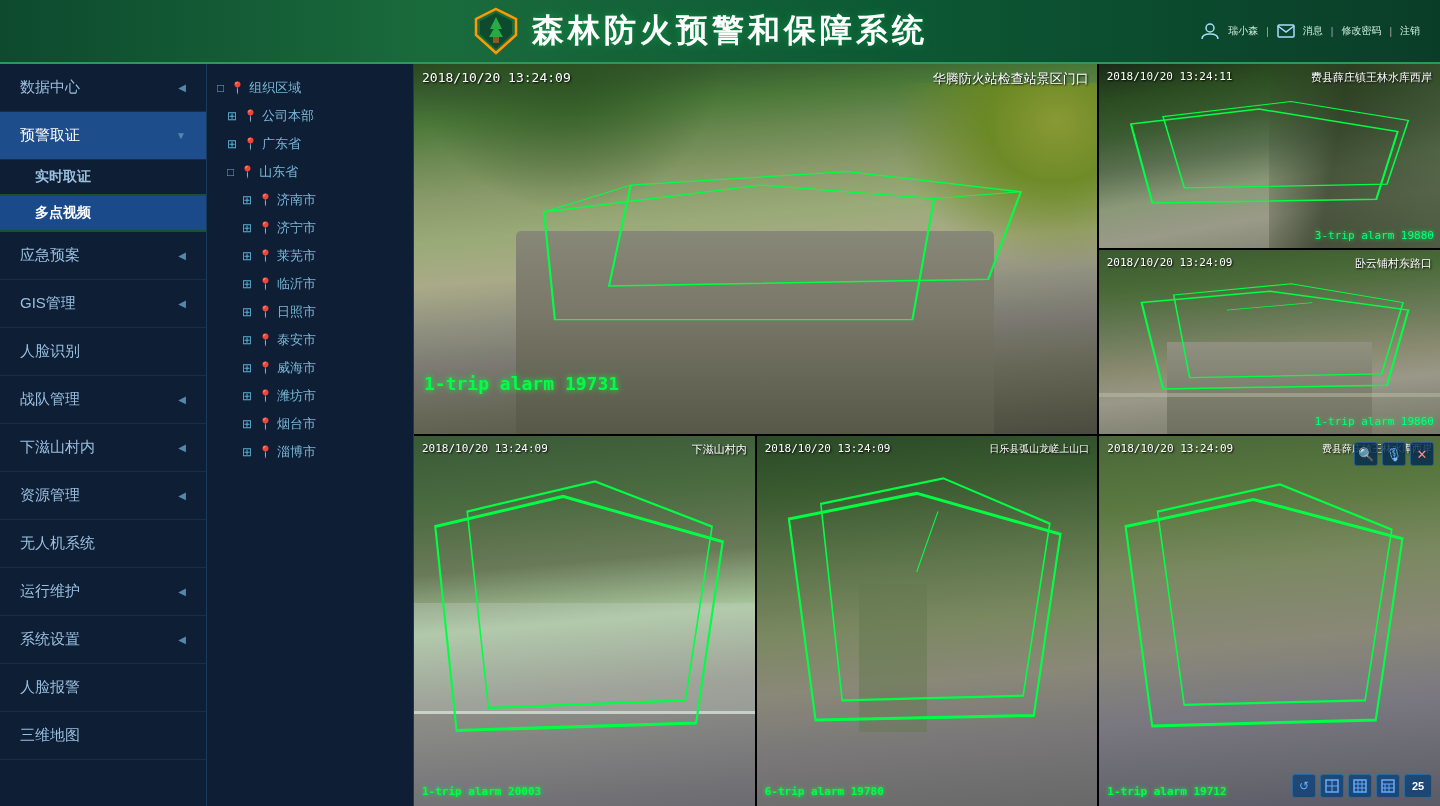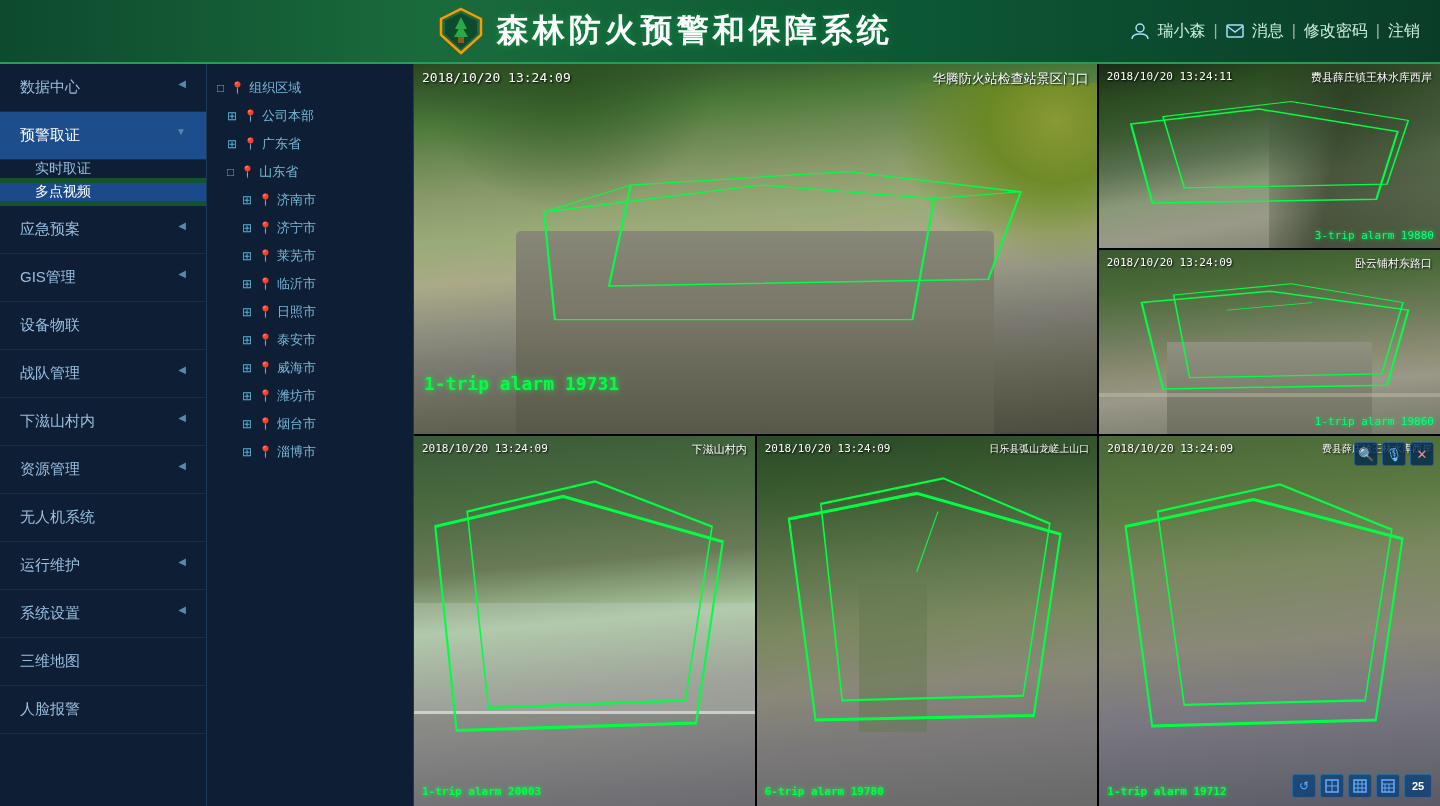--- a/index.html
+++ b/index.html
@@ -30,21 +30,21 @@
       font-size: 32px;
       font-weight: bold;
       color: #fff;
       letter-spacing: 4px;
       text-shadow: 0 0 10px rgba(0,255,100,0.3);
     }
     #header-right {
       display: flex;
       align-items: center;
       gap: 8px;
-      font-size: 16px;
+      font-size: 10px;
       color: #cceedd;
       white-space: nowrap;
     }
     #header-right span { cursor: pointer; }
     #header-right .divider { color: #aaa; }
 
     
     #main-layout {
       display: flex;
       height: calc(806px - 64px);
@@ -53,37 +53,39 @@
     
     #sidebar {
       width: 207px;
       background: #0d1e35;
       border-right: 1px solid #1a3a5c;
       flex-shrink: 0;
       overflow-y: auto;
     }
     .sidebar-item {
       display: flex;
+      align-items: center;
       justify-content: space-between;
       padding: 14px 20px;
       cursor: pointer;
       font-size: 15px;
       color: #9bbfdf;
       border-bottom: 1px solid #1a2d45;
     }
     .sidebar-item.active { background: #1e4d8c; color: #fff; }
     .sidebar-item .arrow { font-size: 10px; color: #5588aa; }
     .sidebar-subitem {
       display: flex;
       align-items: center;
-      padding: 0 20px;
+      padding: 8px 20px;
       cursor: pointer;
       font-size: 14px;
       color: #9bbfdf;
-      border-bottom: 5px solid #14532d;
+      border-bottom: 2px solid #14532d;
+      font-weight: bold;
     }
     .sidebar-subitem.active { background: #1a4a7a; color: #4af; }
 
     
     #content-area {
       display: flex;
       flex: 1;
       overflow: hidden;
     }
 
@@ -307,21 +309,21 @@
     </div>
     <div class="sidebar-item">
       <span>应急预案</span>
       <span class="arrow">◀</span>
     </div>
     <div class="sidebar-item">
       <span>GIS管理</span>
       <span class="arrow">◀</span>
     </div>
     <div class="sidebar-item">
-      <span>设备物联</span>
+      <span>人脸识别</span>
     </div>
     <div class="sidebar-item">
       <span>战队管理</span>
       <span class="arrow">◀</span>
     </div>
     <div class="sidebar-item">
       <span>下滋山村内</span>
       <span class="arrow">◀</span>
     </div>
     <div class="sidebar-item">
@@ -333,24 +335,24 @@
     </div>
     <div class="sidebar-item">
       <span>运行维护</span>
       <span class="arrow">◀</span>
     </div>
     <div class="sidebar-item">
       <span>系统设置</span>
       <span class="arrow">◀</span>
     </div>
     <div class="sidebar-item">
+      <span>人脸报警</span>
+    </div>
+    <div class="sidebar-item">
       <span>三维地图</span>
-    </div>
-    <div class="sidebar-item">
-      <span>人脸报警</span>
     </div>
   </div>
 
   <div id="content-area">
 
     <div id="tree-panel">
 
       <div class="tree-node tree-indent-1">
         <span class="expand">□</span>
         <span style="color:#00d4ff; font-size:12px;">📍</span>

